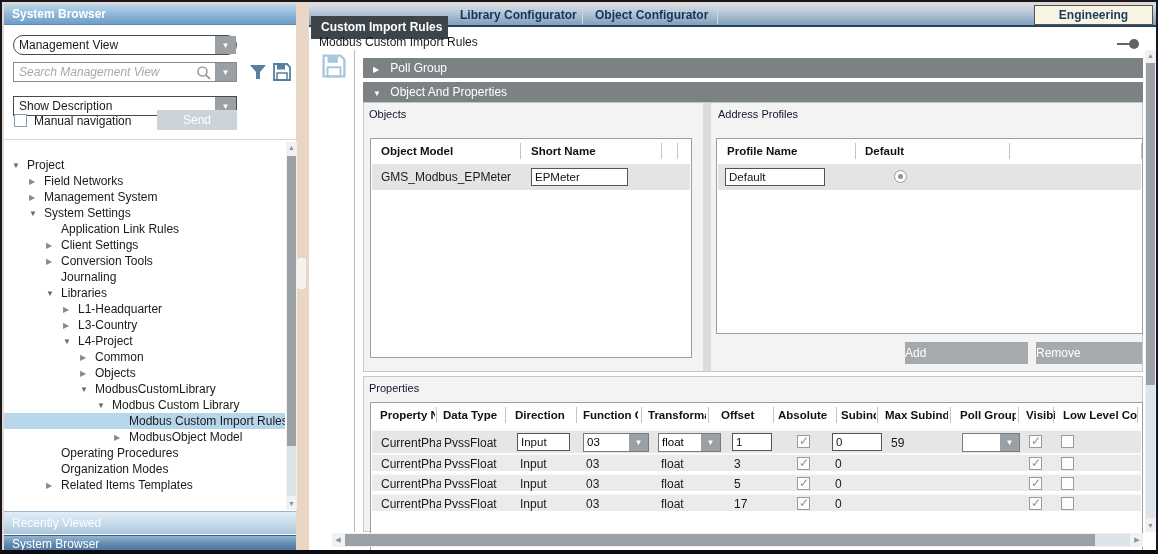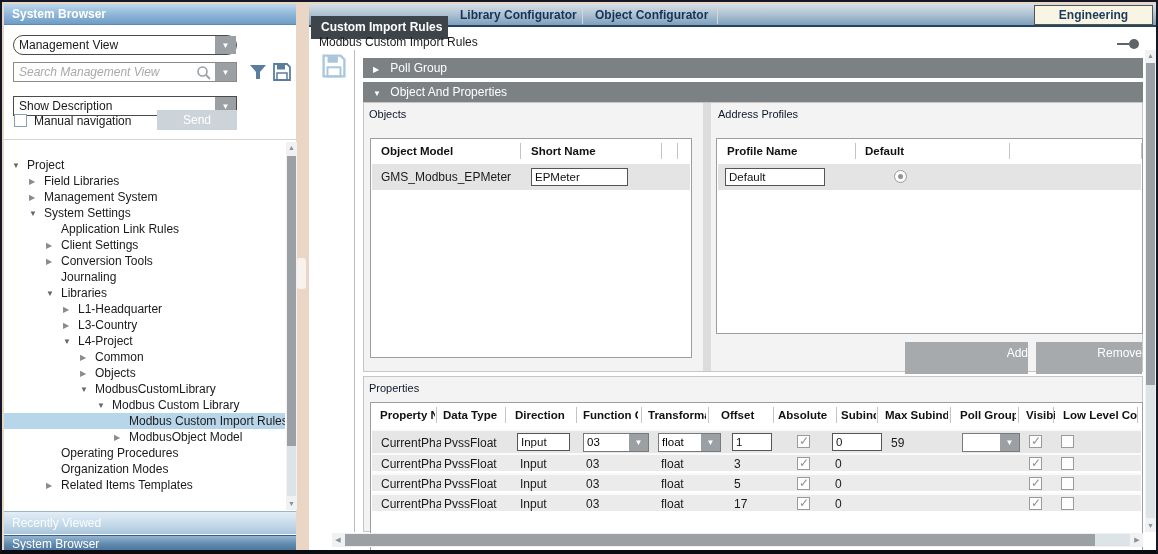--- a/index.html
+++ b/index.html
@@ -79,22 +79,22 @@
                font-family:"Liberation Sans",sans-serif; font-size:11.5px; padding:0 3px; color:#111; }
   .ddown{ position:absolute; height:19px; background:#fff; border:1px solid #7a7a7a; font-size:11.5px; }
   .ddown .val{ position:absolute; left:3px; top:0; line-height:17px; }
   .ddown .btn{ position:absolute; right:0; top:0; bottom:0; width:19px; background:#9aa0a4;
                color:#fff; font-size:8px; text-align:center; line-height:17px; }
   .cb{ position:absolute; width:13px; height:13px; background:#fdfdfd; border:1px solid #9a9a9a; }
   .cb.on::after{ content:"✓"; position:absolute; left:1px; top:-2px; color:#8e9496; font-size:12px; }
   .radio{ position:absolute; width:13px; height:13px; border:1px solid #9a9a9a; border-radius:50%; background:#fdfdfd; }
   .radio.on::after{ content:""; position:absolute; left:3px; top:3px; width:5px; height:5px;
                     border-radius:50%; background:#8e9496; }
-  .gbtn{ position:absolute; height:32px; background:#a7aaac; color:#fff; font-size:12px;
-         text-align:right; line-height:22px; }
+  .gbtn{ position:absolute; height:22px; background:#a7aaac; color:#fff; font-size:12px;
+         text-align:left; line-height:22px; }
   .prop-row{ position:absolute; left:1px; right:1px; background:#ebebeb; border-top:2px solid #fafafa; }
 
   .hscroll{ position:absolute; left:23px; top:529px; width:811px; height:14px; background:#f0f1f2; }
   .hthumb{ position:absolute; top:1px; bottom:1px; background:#9aa0a3; }
   .hlight{ position:absolute; top:1px; bottom:1px; background:#dde4e8; }
   .harrow{ position:absolute; top:0; bottom:0; width:12px; text-align:center; font-size:7px;
            color:#8b9094; line-height:14px; }
   .bottom-handle{ position:absolute; left:752px; top:548px; width:68px; height:4px;
                   background:#f5f1ea; border-radius:2px; }
   svg{ display:block; }
@@ -146,21 +146,21 @@
 
     <div class="lp-divider"></div>
 
     <div class="tree" id="tree-rows">
         <div class="tree-row" style="padding-left: 8px;">
           <span class="tri open">▼</span>
           <span>Project</span>
         </div>
         <div class="tree-row" style="padding-left: 25px;">
           <span class="tri">▶</span>
-          <span>Field Libraries</span>
+          <span>Field Networks</span>
         </div>
         <div class="tree-row" style="padding-left: 25px;">
           <span class="tri">▶</span>
           <span>Management System</span>
         </div>
         <div class="tree-row" style="padding-left: 25px;">
           <span class="tri open">▼</span>
           <span>System Settings</span>
         </div>
         <div class="tree-row" style="padding-left: 42px;">

